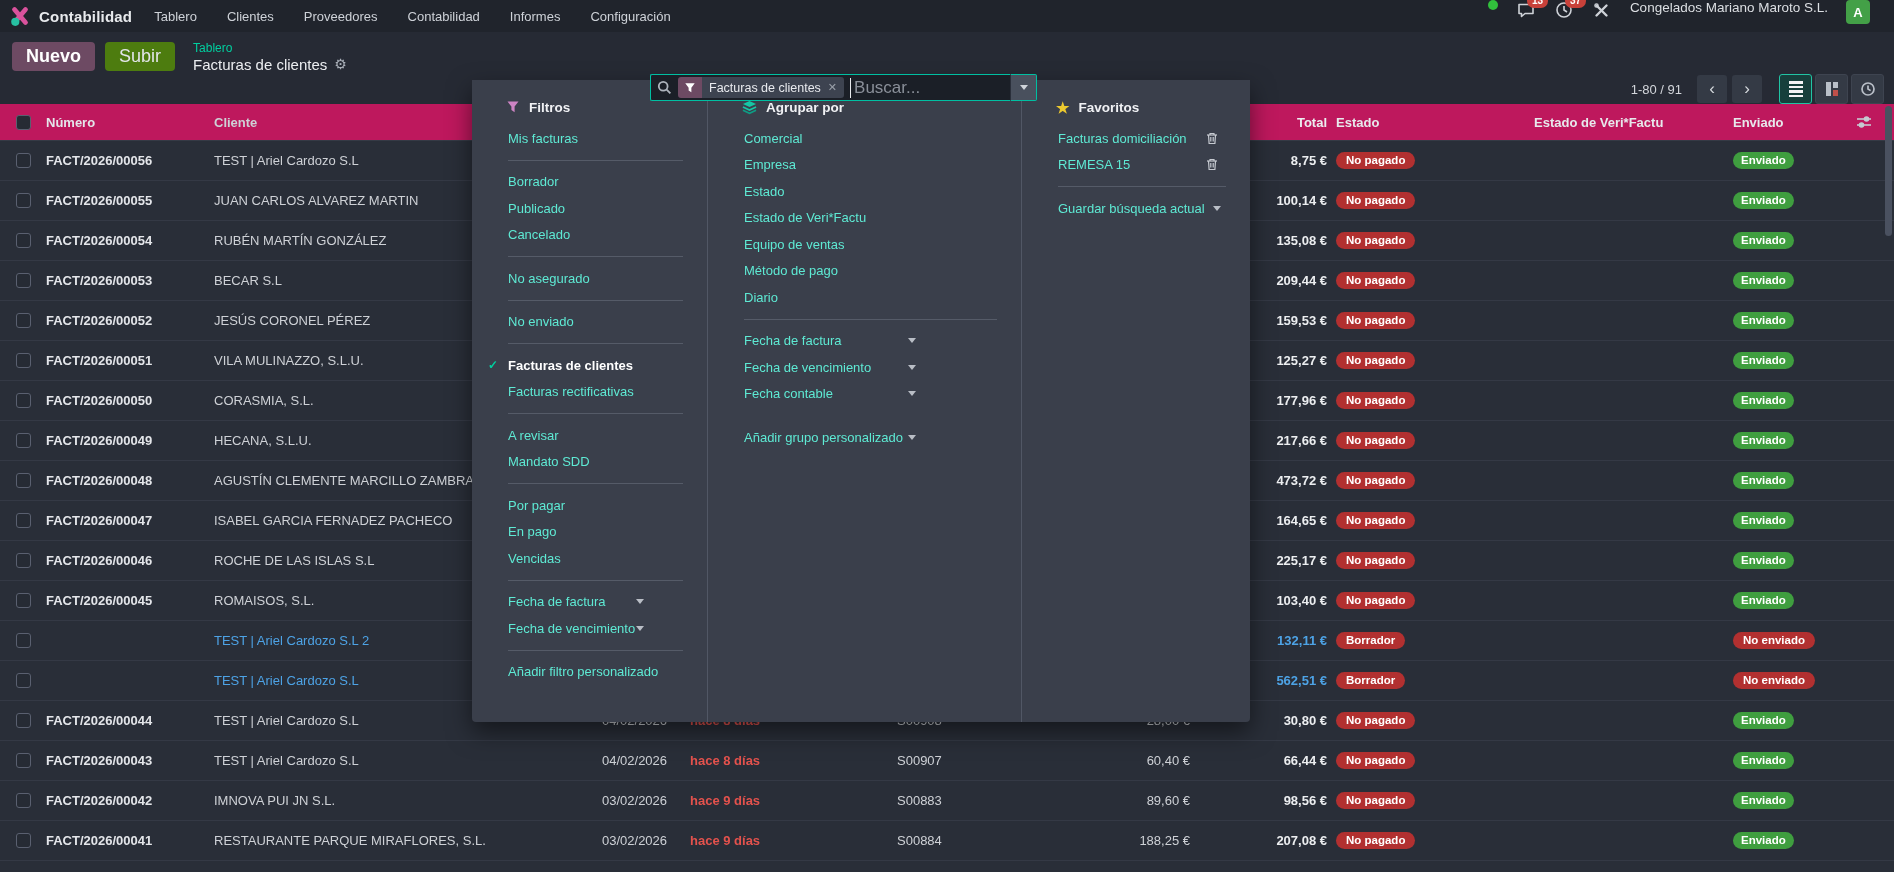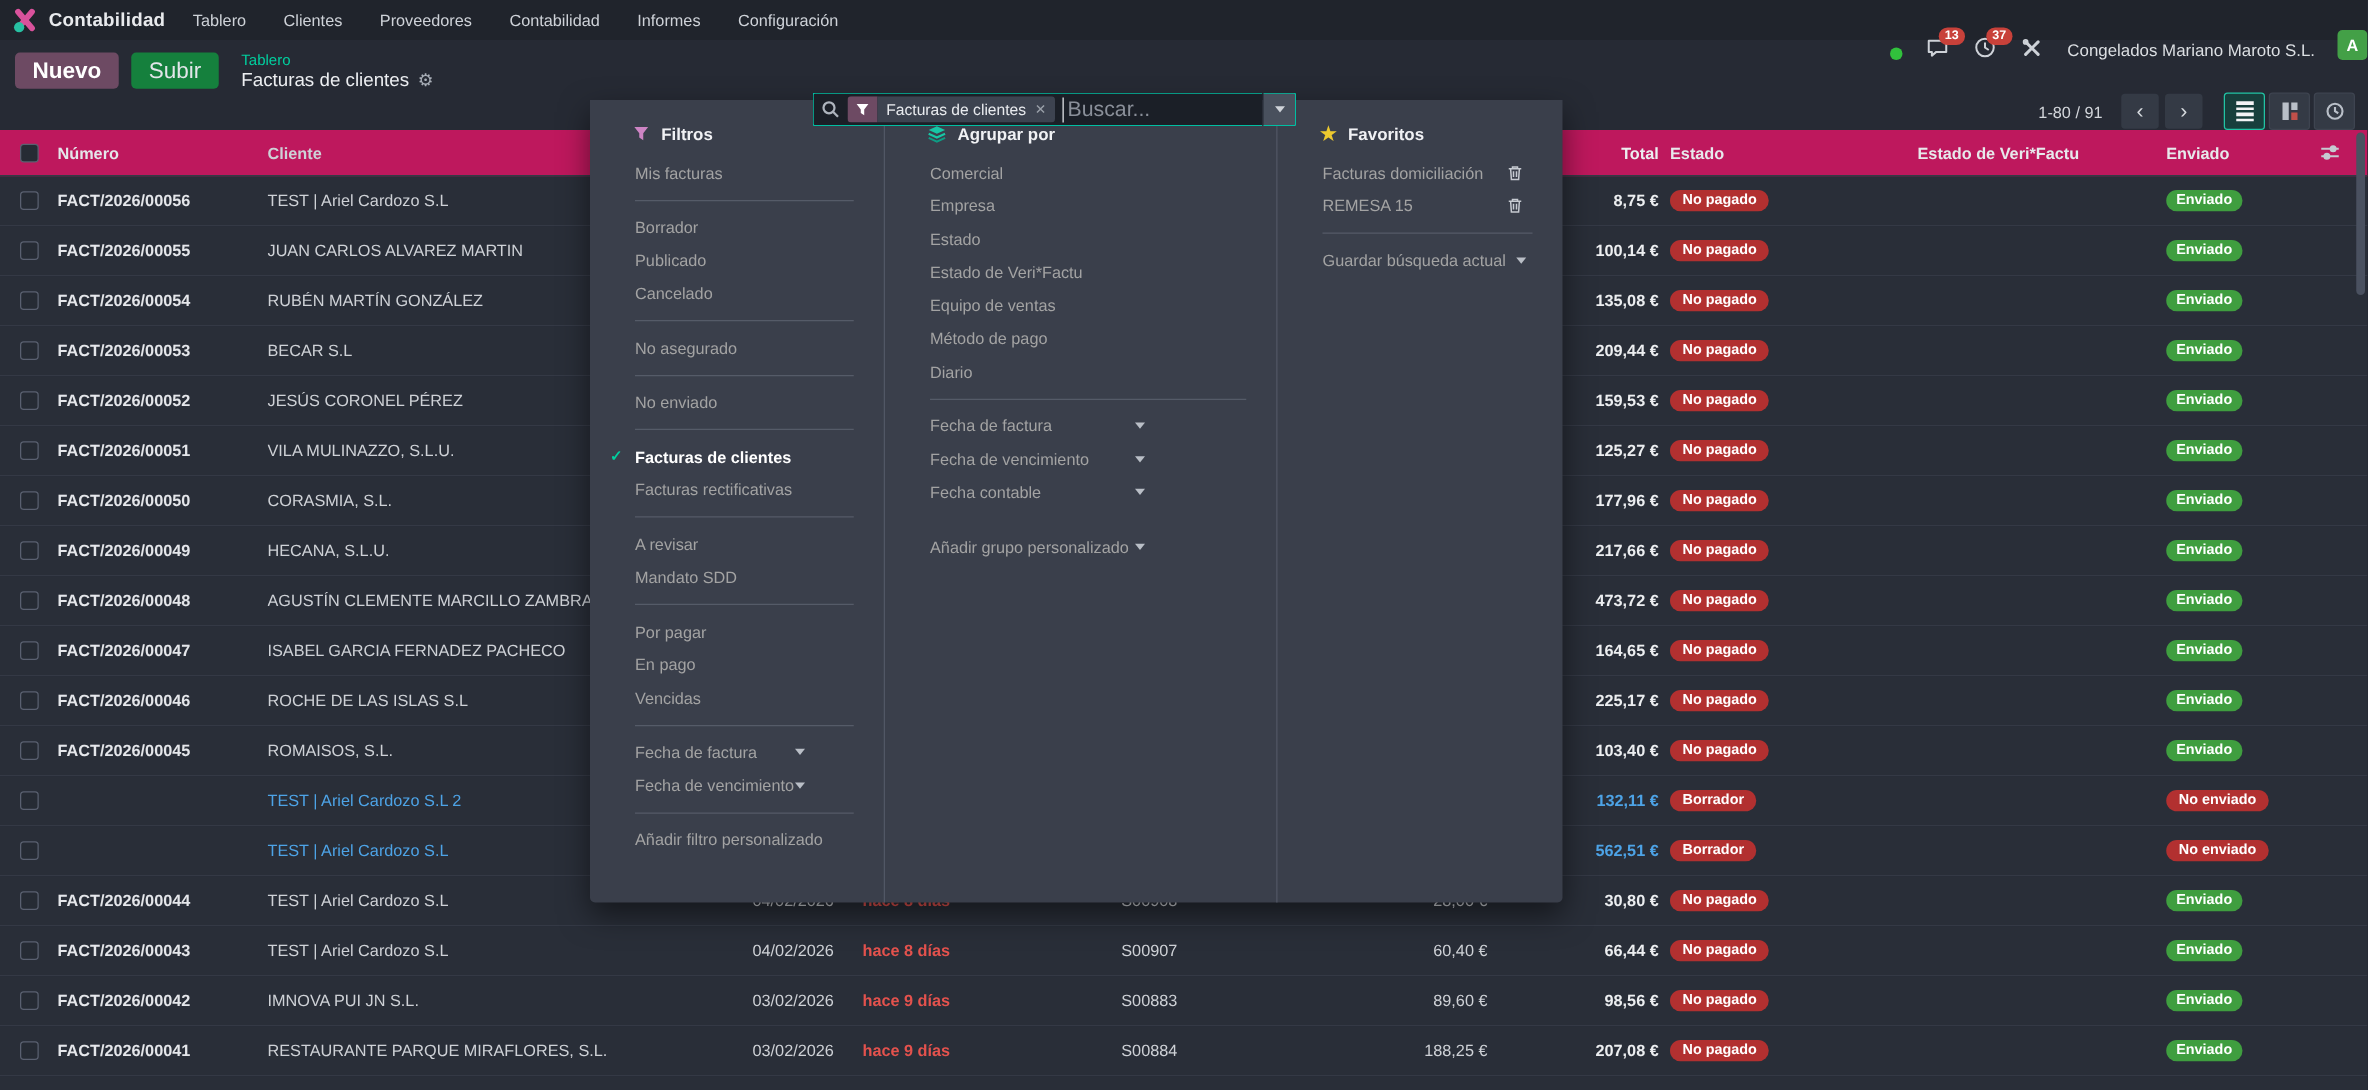--- a/index.html
+++ b/index.html
@@ -6,33 +6,33 @@
   html,body { width:1894px; height:872px; overflow:hidden; }
   body { font-family:"Liberation Sans", sans-serif; background:#262a34; color:#d3d6db; font-size:13px; }
   .stage { position:relative; width:1894px; height:872px; overflow:hidden; }
 
   
   .topnav { position:absolute; top:0; left:0; right:0; height:32px; background:#20242c; display:flex; align-items:center; z-index:70; }
   .brand { display:flex; align-items:center; gap:8px; padding-left:9px; }
   .brand-name { font-size:15px; font-weight:bold; color:#e8eaed; letter-spacing:.2px; }
   .nav-menus { display:flex; align-items:center; margin-left:22px; gap:30px; }
   .nav-item { color:#ced2d8; font-size:13px; cursor:pointer; white-space:nowrap; }
-  .systray { position:absolute; right:0; top:0; height:32px; display:flex; align-items:flex-end; gap:18px;margin-top:16px; }
+  .systray { position:absolute; right:24px; top:0; height:32px; display:flex; align-items:flex-start; gap:18px; }
   .presence-dot { width:10px; height:10px; border-radius:50%; background:#31c13c; }
   .tray-ic { position:relative; width:20px; height:20px; display:flex; align-items:center; justify-content:center; }
   .tray-badge { position:absolute; top:-6px; left:11px; background:#c8413a; color:#fff; font-size:10px; font-weight:bold; border-radius:9px; padding:1px 5px; line-height:12px; }
   .company { color:#dcdfe3; font-size:13.5px; white-space:nowrap; }
   .avatar { width:24px; height:24px; border-radius:4px; background:#43a047; color:#fff; font-weight:bold; font-size:13px; display:flex; align-items:center; justify-content:center; }
 
   
   .controlbar { position:absolute; top:32px; left:0; right:0; height:56px; background:#262a34; }
   .cp-left { position:absolute; left:12px; top:10px; display:flex; align-items:flex-start; gap:10px; }
   .btn { height:29px; padding:0 14px; border-radius:4px; font-size:18px; font-weight:bold; color:#fff; display:flex; align-items:center; cursor:pointer; border:none; }
   .btn-new { background:#6d4a63; }
-  .btn-upload { background:#15803d; font-weight:normal; color:#e3e6ea; }
+  .btn-upload { background:#4d7c0f; font-weight:normal; color:#e3e6ea; }
   .crumbs { margin-left:8px; line-height:1.15; padding-top:0px; }
   .crumb-parent { color:#00cf9f; font-size:12px; cursor:pointer; }
   .crumb-current { color:#eceef1; font-size:15px; display:flex; align-items:center; gap:7px; }
   .gear { color:#a9afb8; font-size:14px; cursor:pointer; }
 
   .searchwrap { position:absolute; left:650px; top:42px; display:flex; z-index:75; }
   .searchbox { width:360px; height:27px; background:#1b1f27; border:1px solid #00bfa2; border-right:none; border-radius:2px 0 0 2px; display:flex; align-items:center; padding:0 6px; gap:6px; }
   .facet { display:flex; align-items:stretch; height:21px; border-radius:3px; overflow:hidden; }
   .facet-ic { width:24px; background:#6d4a63; display:flex; align-items:center; justify-content:center; }
   .facet-label { background:#3d4350; color:#e8eaee; font-size:12.5px; display:flex; align-items:center; padding:0 7px; gap:7px; }
@@ -80,21 +80,21 @@
   .hdr-sliders { position:absolute; right:22px; top:10px; cursor:pointer; }
   .scroll-thumb { position:absolute; right:2px; top:106px; width:7px; height:130px; background:#4a5160; border-radius:4px; z-index:60; }
 
   
   .panel { position:absolute; left:472px; top:80px; width:778px; height:642px; background:#3a3f4b; border-radius:0 0 4px 4px; box-shadow:0 10px 24px rgba(0,0,0,.5); z-index:50; display:flex; }
   .pcol { padding-top:14px; height:100%; }
   .pcol-filters { width:236px; border-right:1px solid #515765; }
   .pcol-groupby { width:314px; border-right:1px solid #515765; }
   .pcol-favs { width:228px; }
   .ptitle { display:flex; align-items:center; gap:9px; padding-left:34px; height:26px; font-weight:bold; color:#f0f1f4; font-size:13.5px; margin-bottom:5px; }
-  .mitem { position:relative; height:26.5px; display:flex; align-items:center; padding-left:36px; color:#a3a3a3; font-size:13px; cursor:pointer; }
+  .mitem { position:relative; height:26.5px; display:flex; align-items:center; padding-left:36px; color:#5eead4; font-size:13px; cursor:pointer; }
   .mitem.bold { font-weight:bold; color:#fff; }
   .mitem .chk { position:absolute; left:16px; color:#00cf9f; font-weight:bold; font-size:12px; }
   .mdiv { border-top:1px solid #555b68; margin:8px 24px 8px 36px; }
   .mspace { height:17px; }
   .caret-row { justify-content:space-between; }
   .cw1 { width:194px; padding-right:22px; }
   .cw2 { width:230px; padding-right:22px; }
   .fav-item { justify-content:space-between; width:212px; padding-right:16px; }
   .save-caret { margin-left:8px; }
   .star { color:#ecc92f; font-size:15px; line-height:1; }

